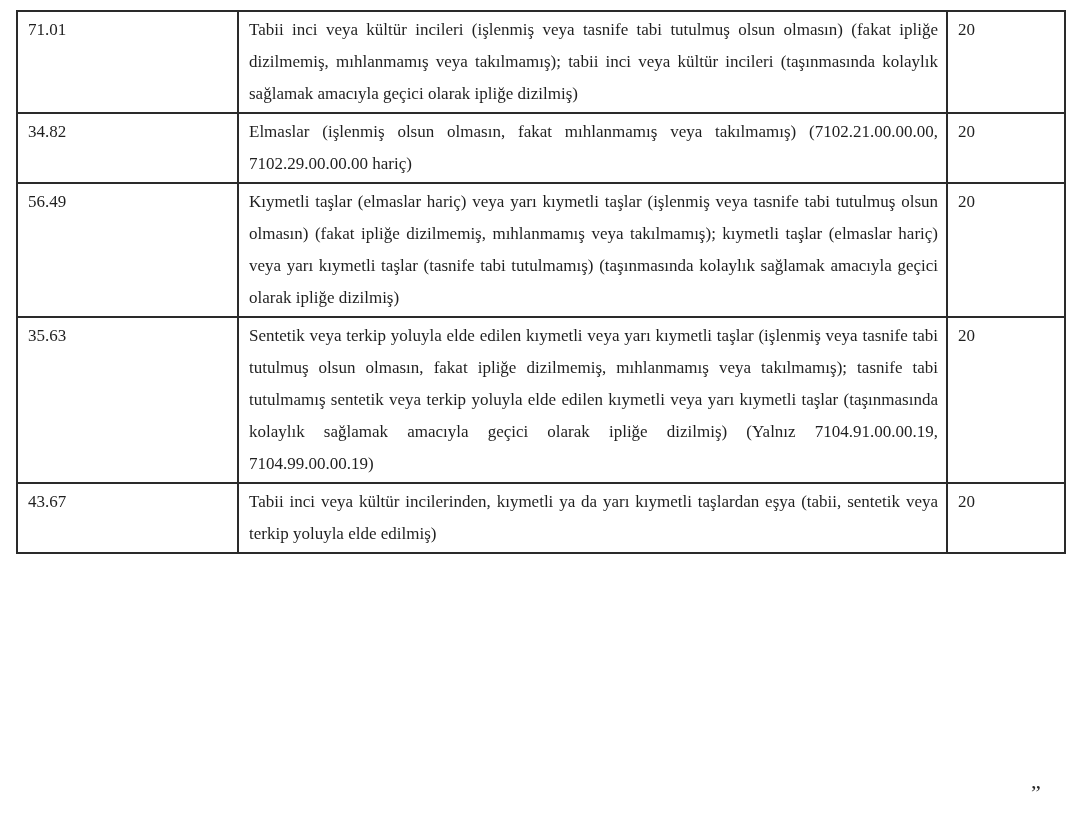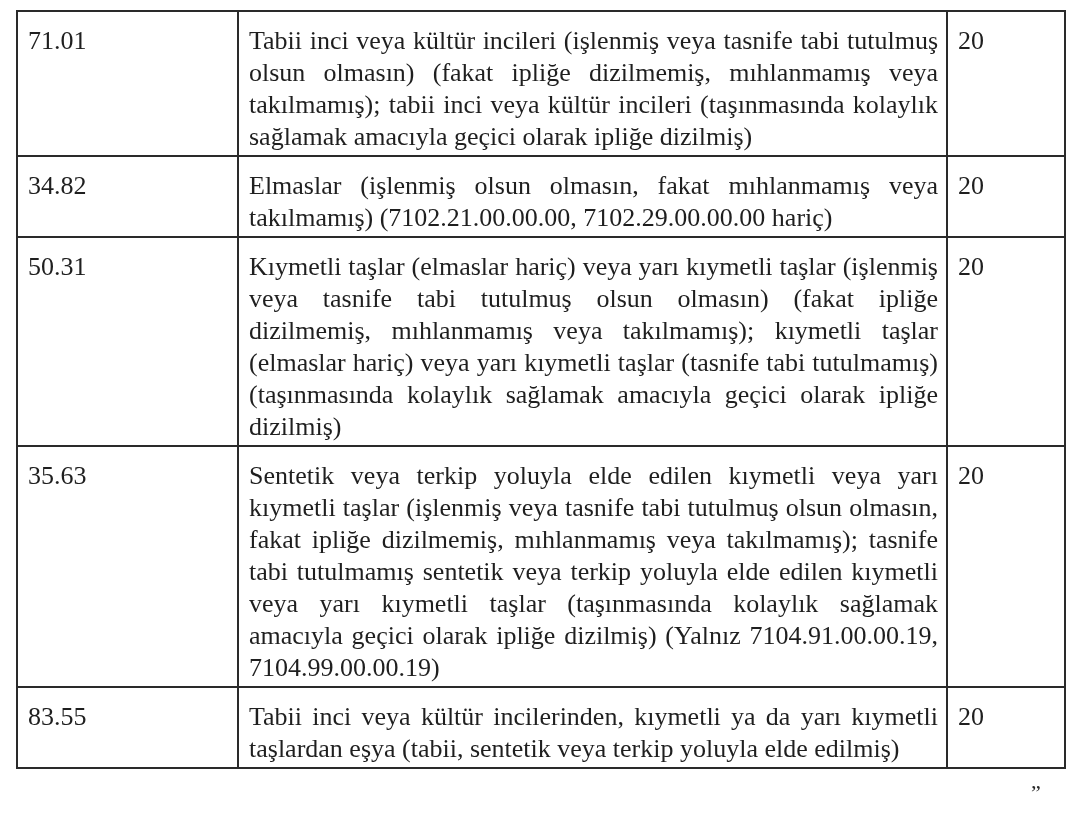--- a/index.html
+++ b/index.html
@@ -19,23 +19,23 @@
       position: absolute;
       left: 16px;
       top: 10px;
       width: 1048px;
       border-collapse: collapse;
       table-layout: fixed;
     }
     table.tariff td {
       border: 2px solid #2a2a2a;
       vertical-align: top;
-      font-size: 26px;
+      font-size: 17px;
       line-height: 32px;
-      padding: 13px 8px 2px 10px;
+      padding: 2px 8px 2px 10px;
     }
     col.c-code { width: 221px; }
     col.c-desc { width: 709px; }
     col.c-rate { width: 118px; }
     td.code { padding-left: 13px; }
     td.desc {
       text-align: justify;
       text-align-last: left;
       padding-right: 10px;
       margin-left: 48px;
@@ -63,30 +63,30 @@
       <td class="code">71.01</td>
       <td class="desc">Tabii inci veya kültür incileri (işlenmiş veya tasnife tabi tutulmuş olsun olmasın) (fakat ipliğe dizilmemiş, mıhlanmamış veya takılmamış); tabii inci veya kültür incileri (taşınmasında kolaylık sağlamak amacıyla geçici olarak ipliğe dizilmiş)</td>
       <td class="rate">20</td>
     </tr>
     <tr>
       <td class="code">34.82</td>
       <td class="desc">Elmaslar (işlenmiş olsun olmasın, fakat mıhlanmamış veya takılmamış) (7102.21.00.00.00, 7102.29.00.00.00 hariç)</td>
       <td class="rate">20</td>
     </tr>
     <tr>
-      <td class="code">50.31</td>
+      <td class="code">56.49</td>
       <td class="desc">Kıymetli taşlar (elmaslar hariç) veya yarı kıymetli taşlar (işlenmiş veya tasnife tabi tutulmuş olsun olmasın) (fakat ipliğe dizilmemiş, mıhlanmamış veya takılmamış); kıymetli taşlar (elmaslar hariç) veya yarı kıymetli taşlar (tasnife tabi tutulmamış) (taşınmasında kolaylık sağlamak  amacıyla geçici olarak ipliğe dizilmiş)</td>
       <td class="rate">20</td>
     </tr>
     <tr>
       <td class="code">35.63</td>
       <td class="desc">Sentetik veya terkip yoluyla elde edilen kıymetli veya yarı kıymetli taşlar (işlenmiş veya tasnife tabi tutulmuş olsun olmasın, fakat ipliğe dizilmemiş, mıhlanmamış veya takılmamış); tasnife tabi tutulmamış sentetik veya terkip yoluyla elde edilen kıymetli veya yarı kıymetli taşlar (taşınmasında kolaylık sağlamak amacıyla geçici olarak ipliğe dizilmiş) (Yalnız 7104.91.00.00.19, 7104.99.00.00.19)</td>
       <td class="rate">20</td>
     </tr>
     <tr>
-      <td class="code">83.55</td>
+      <td class="code">43.67</td>
       <td class="desc">Tabii inci veya kültür incilerinden, kıymetli ya da yarı kıymetli taşlardan eşya (tabii, sentetik veya terkip yoluyla elde edilmiş)</td>
       <td class="rate">20</td>
     </tr>
   </tbody>
 </table>
 
 <div class="closing-quote">”</div>
 
 </body></html>

